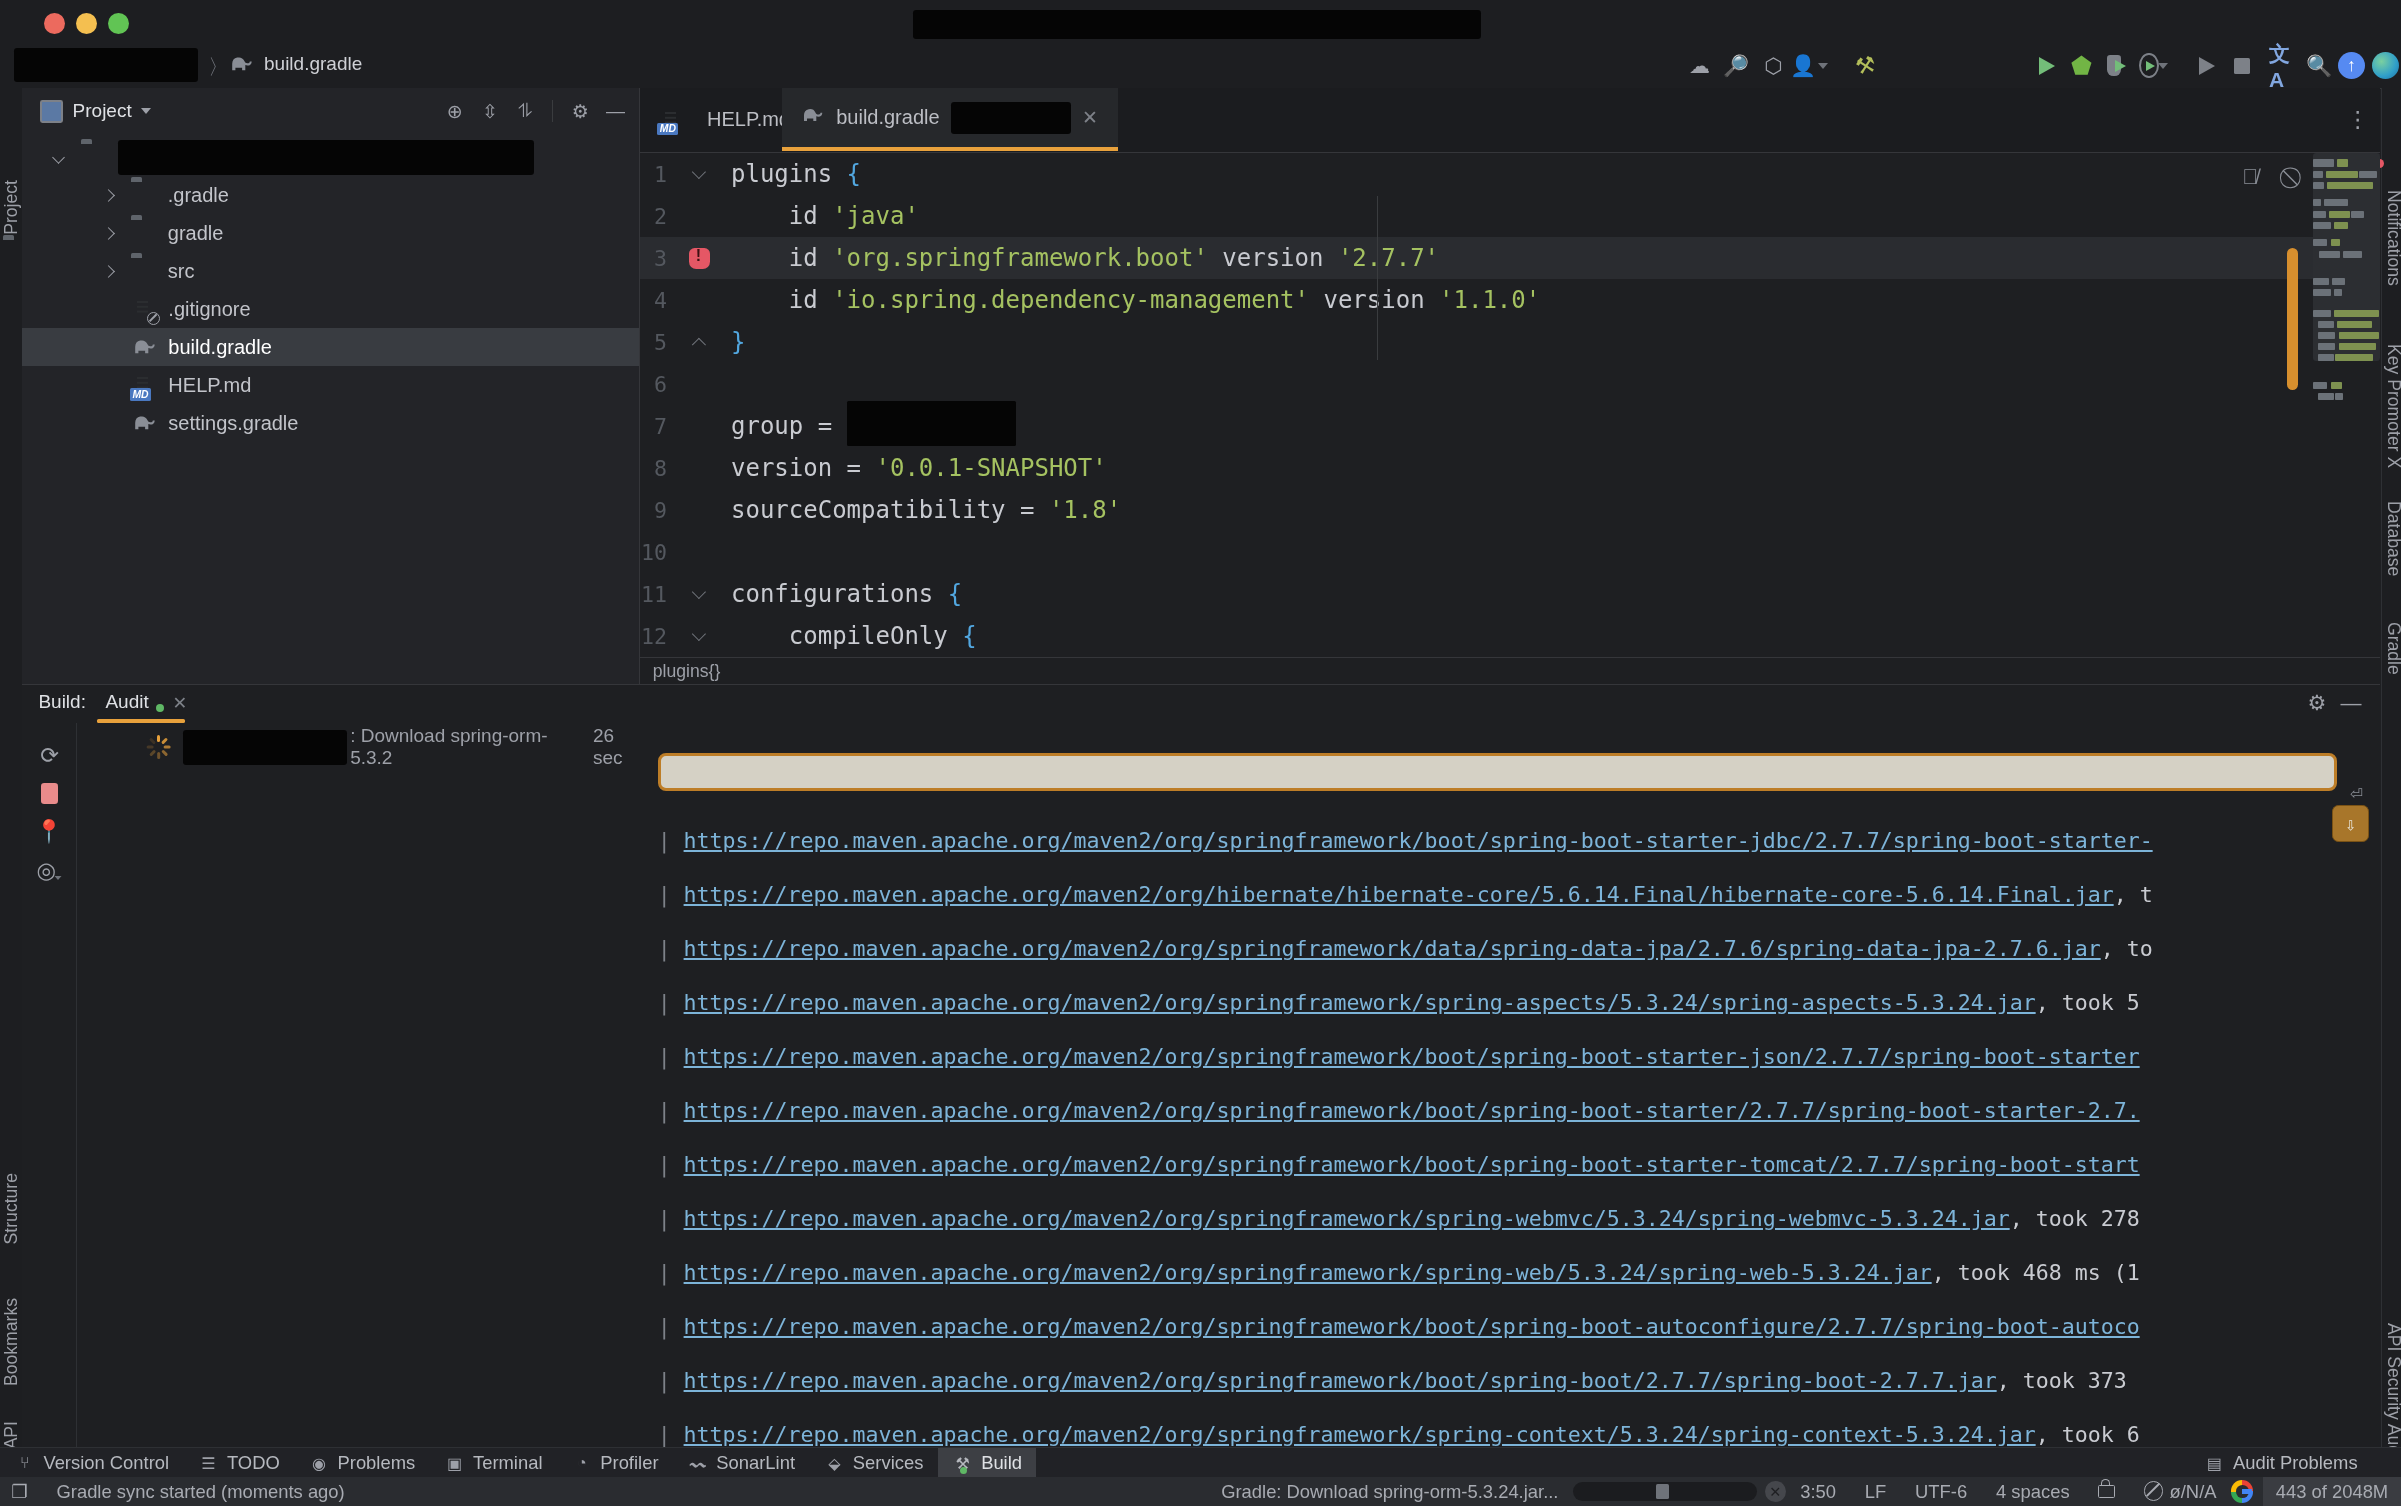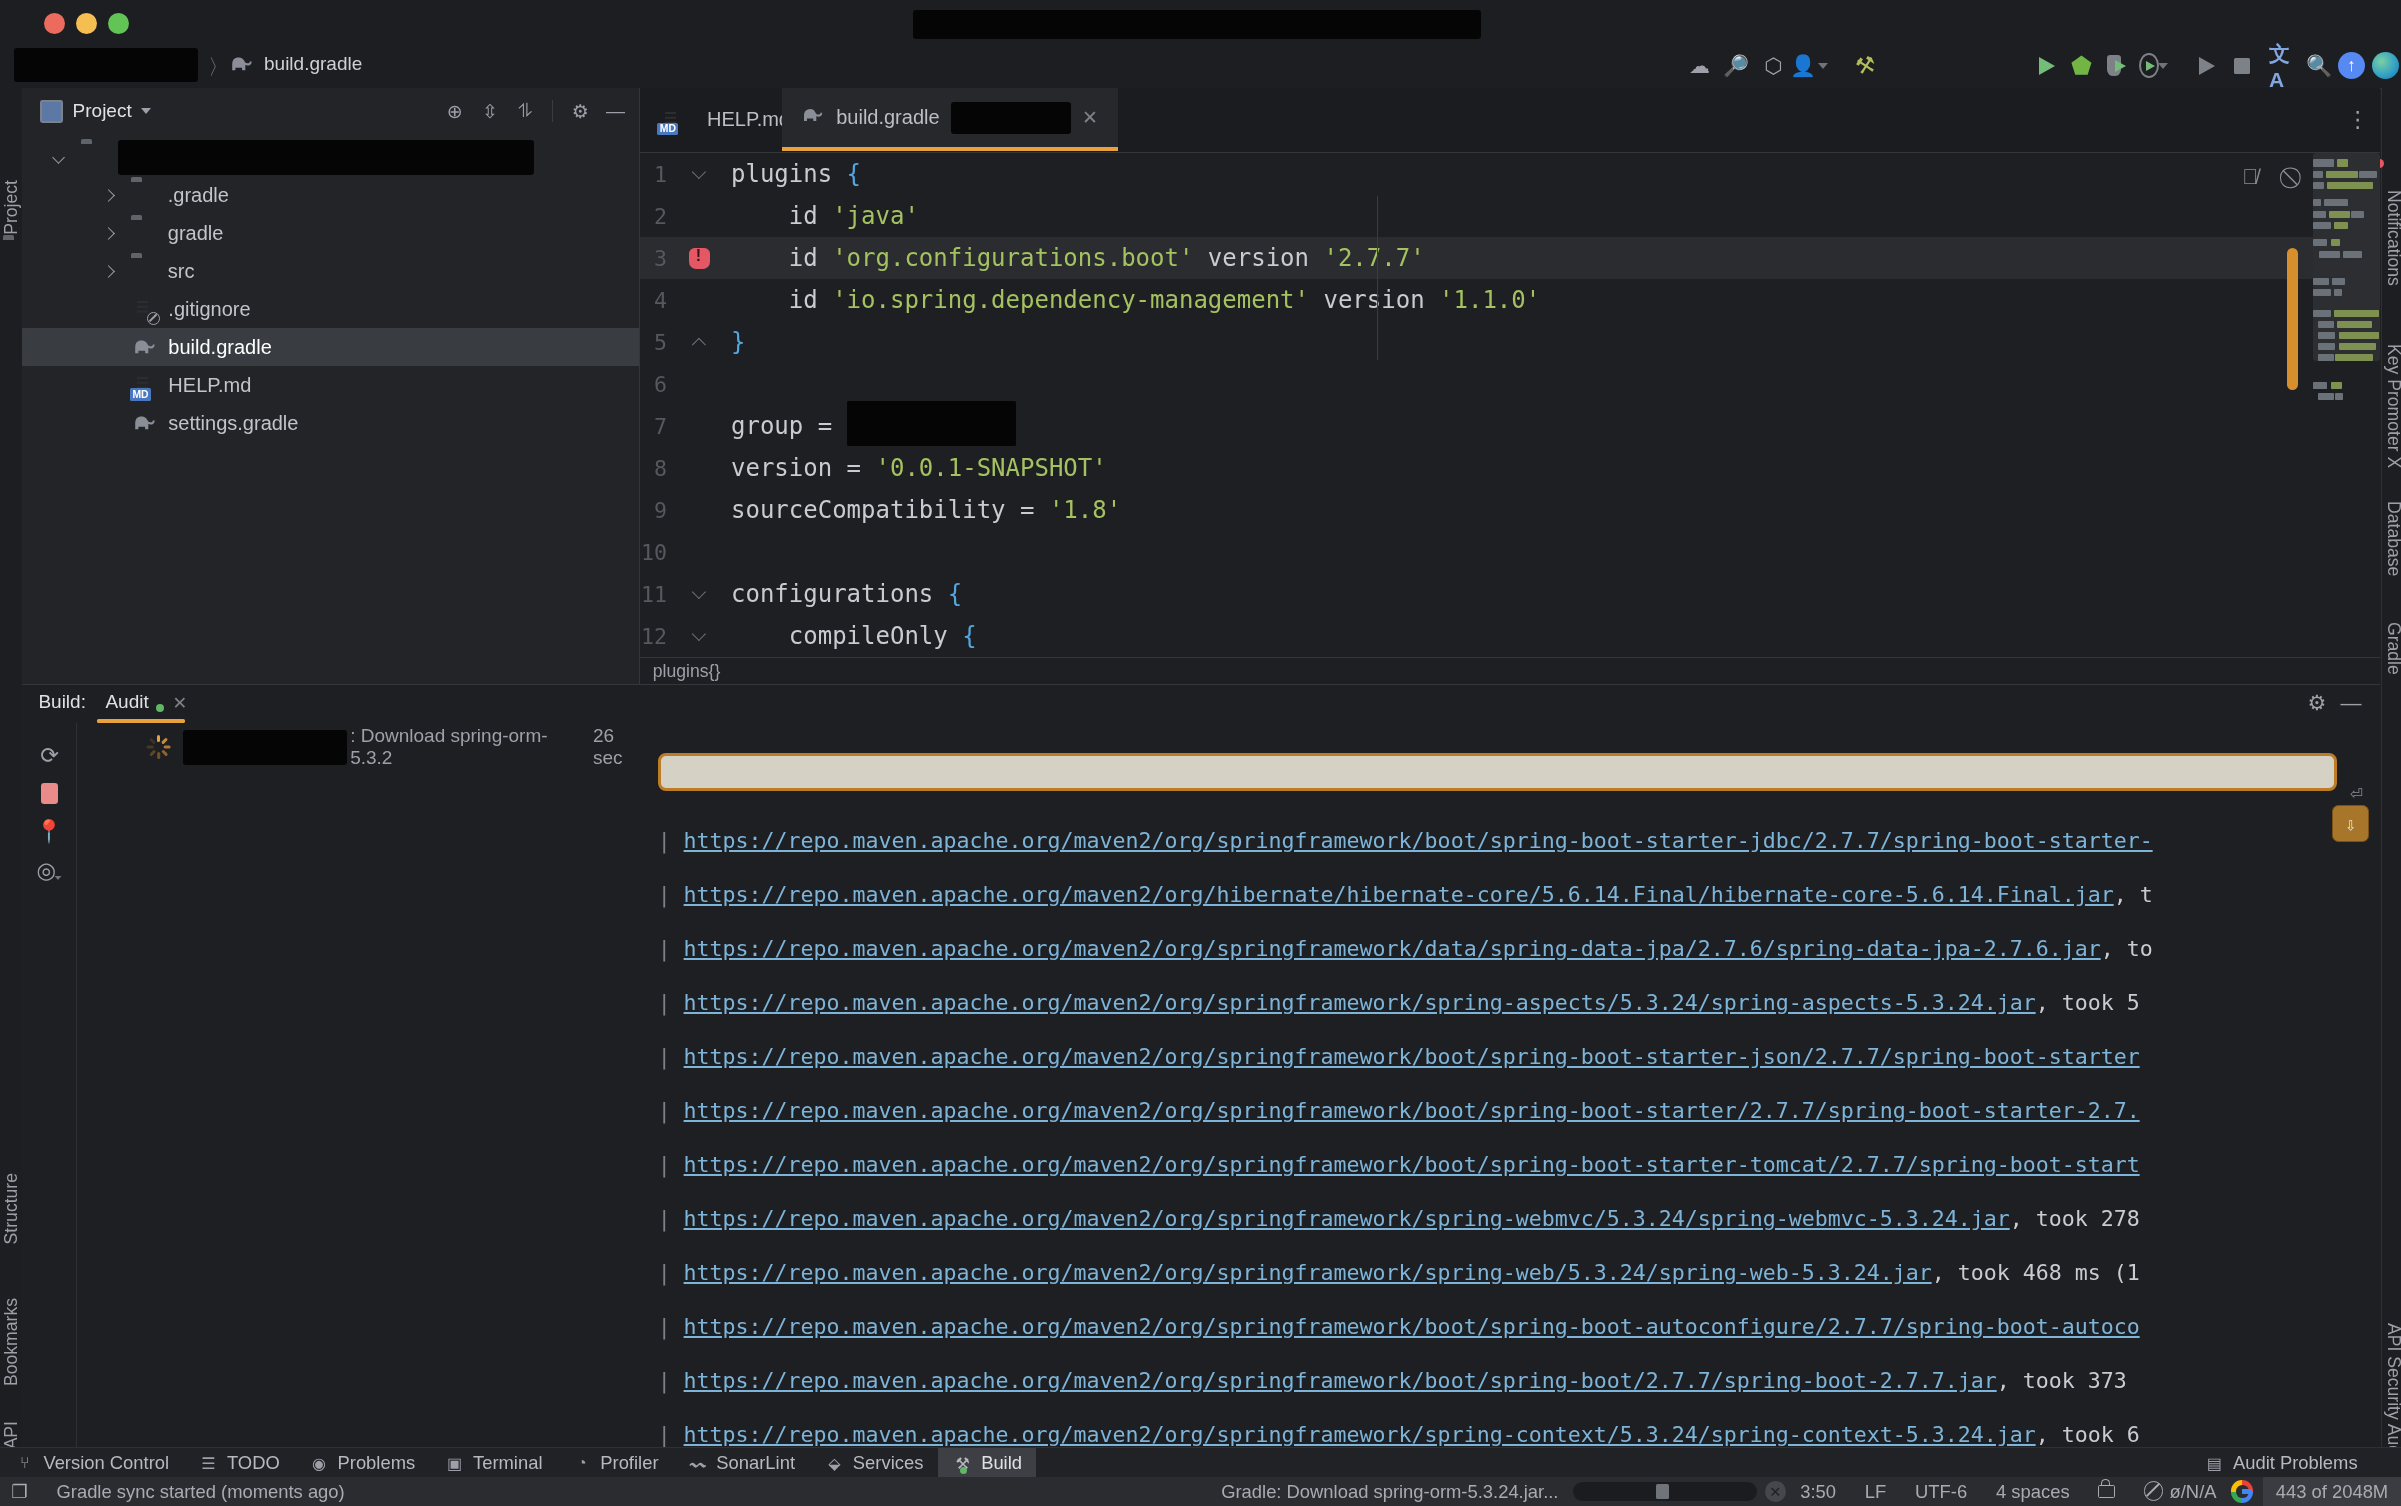--- a/index.html
+++ b/index.html
@@ -29,21 +29,21 @@
   .trow{height:38px;display:flex;align-items:center;font-size:20px;color:#c2c4ca;position:relative;}
   .trow.sel{background:#393c41;}
   .chev{width:8px;height:8px;border-right:1.6px solid #9da0a8;border-bottom:1.6px solid #9da0a8;display:inline-block;flex:none;}
   .chev.right{transform:rotate(-45deg);}
   .chev.down{transform:rotate(45deg);}
   .ticon{width:25.6px;height:25.6px;flex:none;margin-right:11.2px;position:relative;}
   .f-folder{width:24px;height:17.6px;background:#5f646b;border-radius:2.4px;margin-top:6.4px;position:relative;}
   .f-folder:before{content:"";position:absolute;left:0;top:-4.8px;width:11.2px;height:4.8px;background:#5f646b;border-radius:1.6px 1.6px 0 0;}
   .f-doc{width:19px;height:24px;background:#5f646b;border-radius:2.4px;margin-left:2.4px;position:relative;}
   .f-doc:before{content:"";position:absolute;left:3.2px;top:4.8px;width:11.2px;height:2.4px;background:#2b2d30;box-shadow:0 4.8px 0 #2b2d30,0 9.6px 0 #2b2d30;}
-  .badge-md{position:absolute;left:-1.6px;bottom:-3.2px;background:#4a78c0;color:#fff;font-size:10.4px;font-weight:bold;padding:0.8px 2.4px;border-radius:1.6px;line-height:11.2px;}
+  .badge-md{position:absolute;left:-1.6px;bottom:-3.2px;background:#4a78c0;color:#fff;font-size:10.4px;font-weight:bold;padding:0.8px 2.4px;border-radius:1.6px;line-height:11.2px;font-style:italic;}
   .no-circle{position:absolute;right:-3.2px;bottom:-3.2px;width:11.2px;height:11.2px;border:1.6px solid #9da0a8;border-radius:50%;background:#232428;}
   .no-circle:before{content:"";position:absolute;left:0;top:4px;width:9.6px;height:1.6px;background:#9da0a8;transform:rotate(-45deg);}
   .f-console{width:21px;height:21px;background:#4b4e54;border-radius:3.2px;margin-top:3.2px;margin-left:1.6px;}
   .f-console:before{content:"❯";color:#d6d8dd;font-size:12px;position:absolute;left:6.4px;top:6.4px;}
   .libbars{display:flex;gap:2.4px;margin-top:4px;margin-left:3.2px;}
   .libbars i{width:4.8px;border-radius:0.8px;display:block;}
   
   .editor{position:absolute;left:640px;top:88px;width:1740px;height:596px;background:#1e1f22;}
   .tabbar{position:absolute;left:0;top:0;width:100%;height:64px;background:#1b1c1f;border-bottom:0.8px solid #35363a;}
   .tab{position:absolute;top:0;height:63px;display:flex;align-items:center;gap:11.2px;padding:0 19px;box-sizing:border-box;font-size:20px;color:#bcbec4;}
@@ -287,21 +287,21 @@
         <div class="code-line">
           <span class="lnum">2</span>
           <span class="gmid"></span>
           <span class="codetext"><span>    id </span><span class="s-string">'java'</span></span>
         </div>
         <div class="code-line current">
           <span class="lnum">3</span>
           <span class="gmid">
             <span class="err-lamp"></span>
           </span>
-          <span class="codetext"><span>    id </span><span class="s-string">'org.configurations.boot'</span><span> version </span><span class="s-string">'2.7.7'</span></span>
+          <span class="codetext"><span>    id </span><span class="s-string">'org.springframework.boot'</span><span> version </span><span class="s-string">'2.7.7'</span></span>
         </div>
         <div class="code-line">
           <span class="lnum">4</span>
           <span class="gmid"></span>
           <span class="codetext"><span>    id </span><span class="s-string">'io.spring.dependency-management'</span><span> version </span><span class="s-string">'1.1.0'</span></span>
         </div>
         <div class="code-line">
           <span class="lnum">5</span>
           <span class="gmid">
             <span class="fold close"></span>

